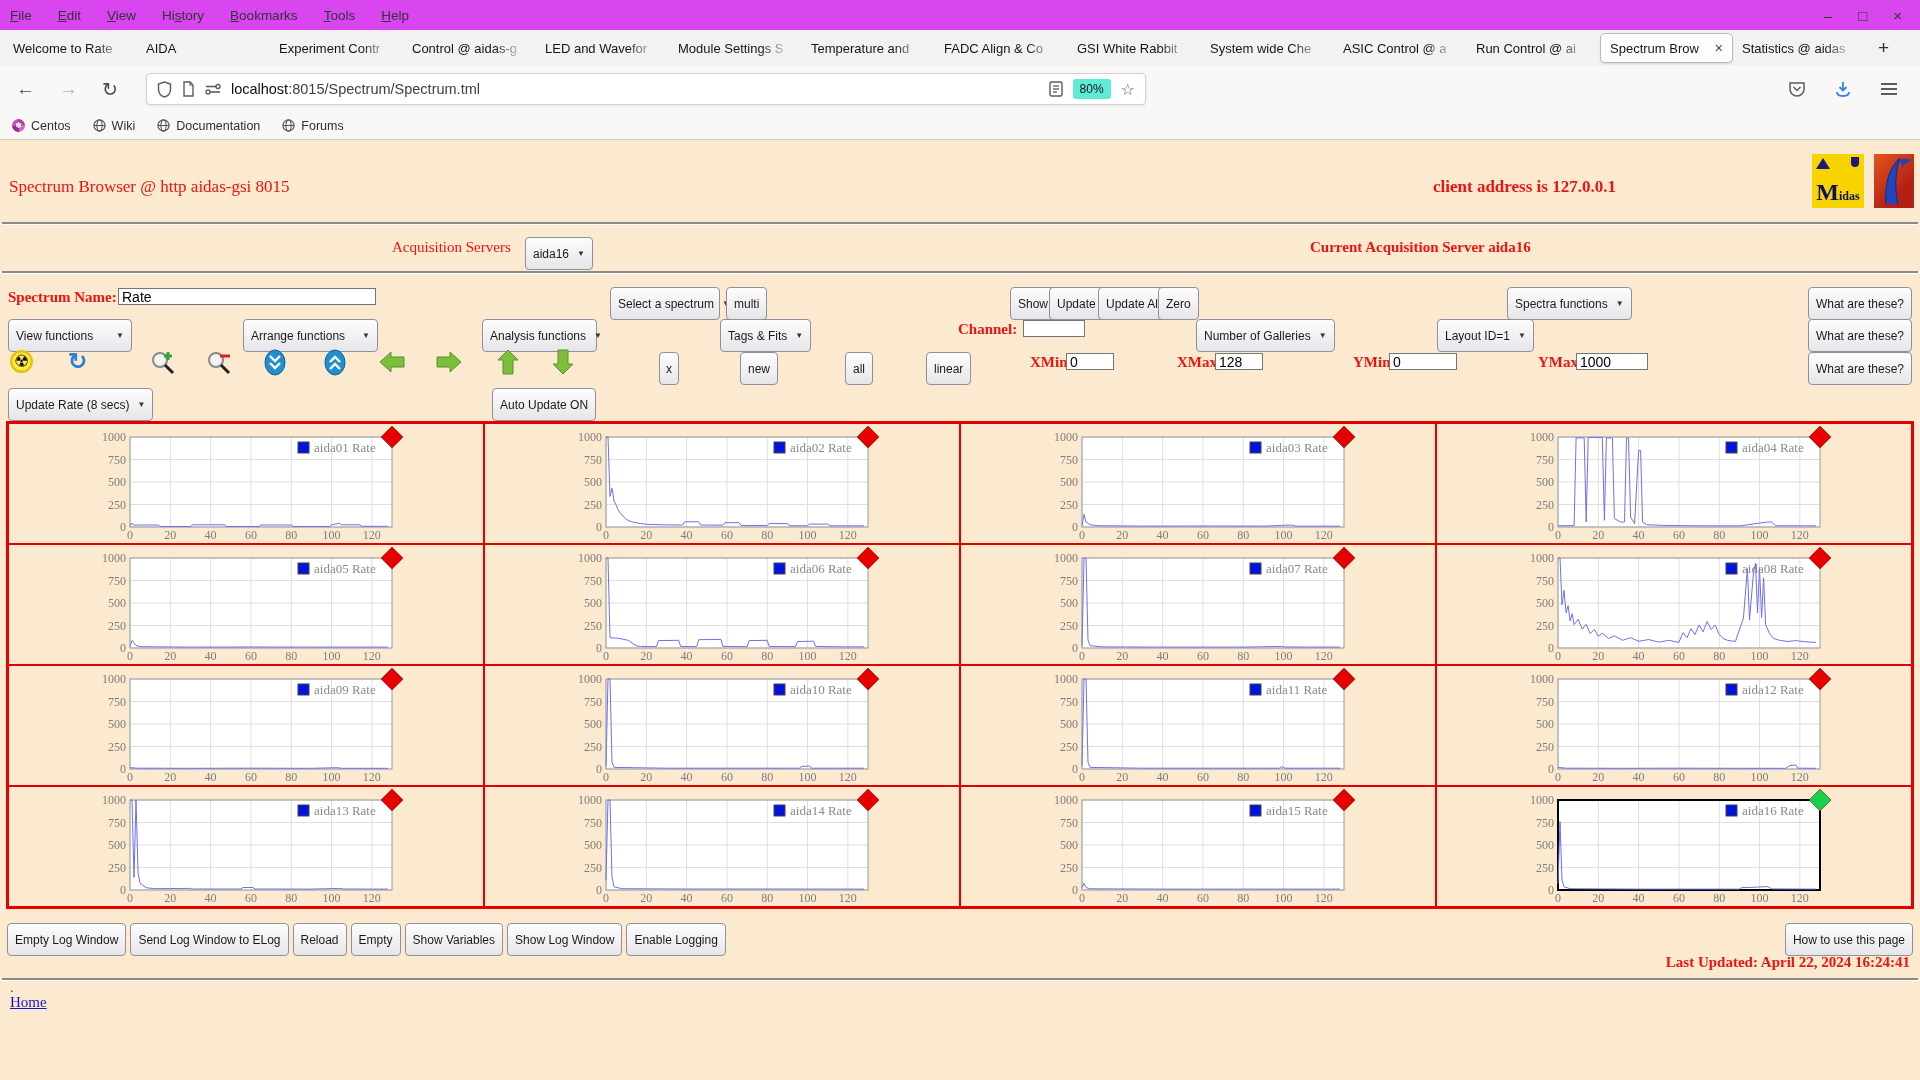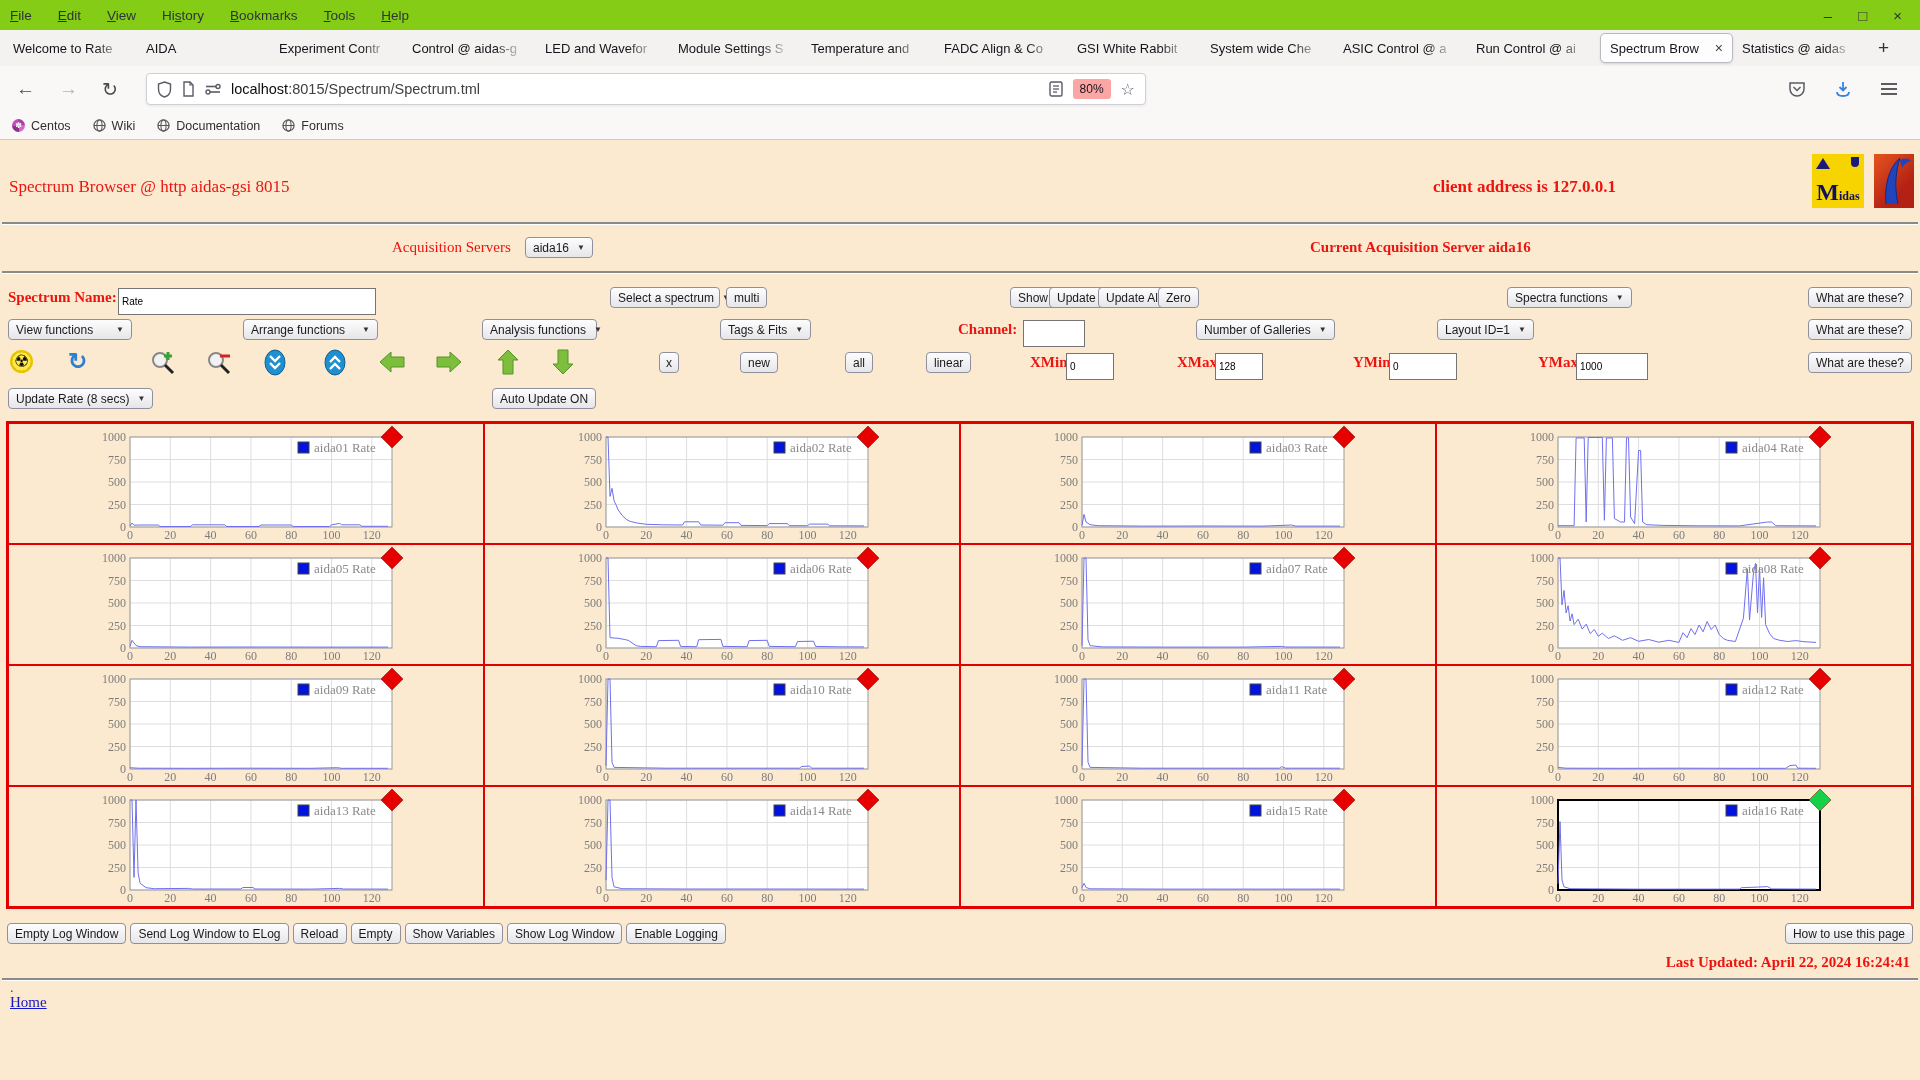--- a/index.html
+++ b/index.html
@@ -4,21 +4,21 @@
 <style>
   * { box-sizing: border-box; }
   html,body { margin:0; padding:0; }
   body {
     width:1920px; height:1080px; overflow:hidden;
     font-family:"Liberation Sans", sans-serif;
     background:#e9e7e5; color:#15141a;
   }
   
   .menubar {
-    height:30px; background:#84cc16; display:flex; align-items:center;
+    height:30px; background:#d946ef; display:flex; align-items:center;
     padding:0 10px; font-size:13.5px; color:#2e3436;
   }
   .menu-item { margin-right:26px; cursor:default; }
   .menu-item u { text-decoration:underline; }
   .win-controls { margin-left:auto; display:flex; gap:26px; font-size:15px; color:#333; padding-right:8px; }
   .tabstrip {
     height:36px; background:#f3f2f1; display:flex; align-items:center; padding:0 4px;
   }
   .tab {
     width:133px; height:30px; display:flex; align-items:center; padding:0 9px;
@@ -40,21 +40,21 @@
   .nav-ico.disabled { color:#b0b0b5; }
   .urlbar {
     width:1000px; height:32px; background:#fff; border:1px solid #d0d0d7; border-radius:4px;
     display:flex; align-items:center; padding:0 10px; box-shadow:0 1px 3px rgba(0,0,0,.08);
     margin-left:4px;
   }
   .urlbar svg { flex:none; }
   .url-text { font-size:14.5px; margin-left:10px; flex:1; white-space:nowrap; overflow:hidden; }
   .url-host { color:#0c0c0d; }
   .url-rest { color:#404040; }
-  .zoom-badge { background:#fca5a5; border-radius:3px; font-size:12px; padding:3px 7px; color:#15141a; margin:0 10px; }
+  .zoom-badge { background:#5eead4; border-radius:3px; font-size:12px; padding:3px 7px; color:#15141a; margin:0 10px; }
   .star { font-size:16px; color:#5b5b66; }
   .nav-right { margin-left:auto; display:flex; align-items:center; gap:28px; padding-right:6px; }
   .bookmarksbar {
     height:28px; background:#f9f8f7; border-bottom:1px solid #ccc;
     display:flex; align-items:center; padding:0 12px; font-size:12.5px; color:#2f2f33; gap:22px;
   }
   .bm { display:flex; align-items:center; gap:6px; }
   .centos-dot { width:13px; height:13px; border-radius:50%;
     background:conic-gradient(#ad3da8 0 25%, #d268cc 25% 50%, #8e2f89 50% 75%, #c44dbf 75%); 
     display:inline-flex; align-items:center; justify-content:center; color:#fff; font-size:8px; }
@@ -70,28 +70,28 @@
   .midas-logo .idas { font-family:"Liberation Serif", serif; font-weight:bold; font-size:12px; color:#101060; }
   .midas-logo .tri { position:absolute; left:4px; top:4px; width:0; height:0;
     border-left:7px solid transparent; border-right:7px solid transparent; border-bottom:11px solid #1a1a7a; }
   .midas-logo .shield { position:absolute; right:5px; top:3px; width:8px; height:10px; background:#1a1a7a; border-radius:0 0 4px 4px; }
   .org-logo { width:40px; height:54px; background:linear-gradient(135deg,#e5551e,#b32014 70%); position:relative; overflow:hidden;}
   .hr { position:absolute; left:2px; right:2px; height:2px; background:#8a8a8a; box-shadow:0 1px 0 #fff; }
   .row { position:absolute; left:0; right:0; height:24px; }
   .row > * { position:absolute; }
   .rlab { color:#ed1410; font-family:"Liberation Serif", serif; font-size:15px; font-weight:bold; white-space:nowrap; }
   .sel, .pbtn {
-    display:inline-flex; align-items:center; height:21px;
+    display:inline-flex; align-items:center; height:33px;
     background:linear-gradient(#fdfdfd,#e6e6e9); border:1px solid #8f8f9d; border-radius:4px;
     font-size:12px; color:#1a1a1e; padding:0 7px; white-space:nowrap;
   }
   .sel { justify-content:space-between; }
   .sel .arr { font-size:8px; color:#333; margin-left:8px; }
   .tin {
-    height:27px; background:#fff; border:1px solid #757575; font-size:10px; padding:0 3px;
+    height:17px; background:#fff; border:1px solid #757575; font-size:14px; padding:0 3px;
     font-family:"Liberation Sans", sans-serif;
   }
   .iconbar svg, .iconbar .uico { vertical-align:middle; }
   .uico { font-size:23px; line-height:23px; display:inline-block; }
   .rad-wrap { width:23px; height:23px; border-radius:50%; background:radial-gradient(circle,#ffe94d 55%,#e8c400 56%);
     display:inline-flex; align-items:center; justify-content:center; font-size:17px; color:#111; }
   .refresh { color:#2d7fd3; font-size:23px; font-weight:bold; }
   
   .grid { position:absolute; top:281px; left:6px; width:1908px; height:488px;
     display:grid; grid-template-columns:repeat(4,1fr); grid-template-rows:repeat(4,1fr);

